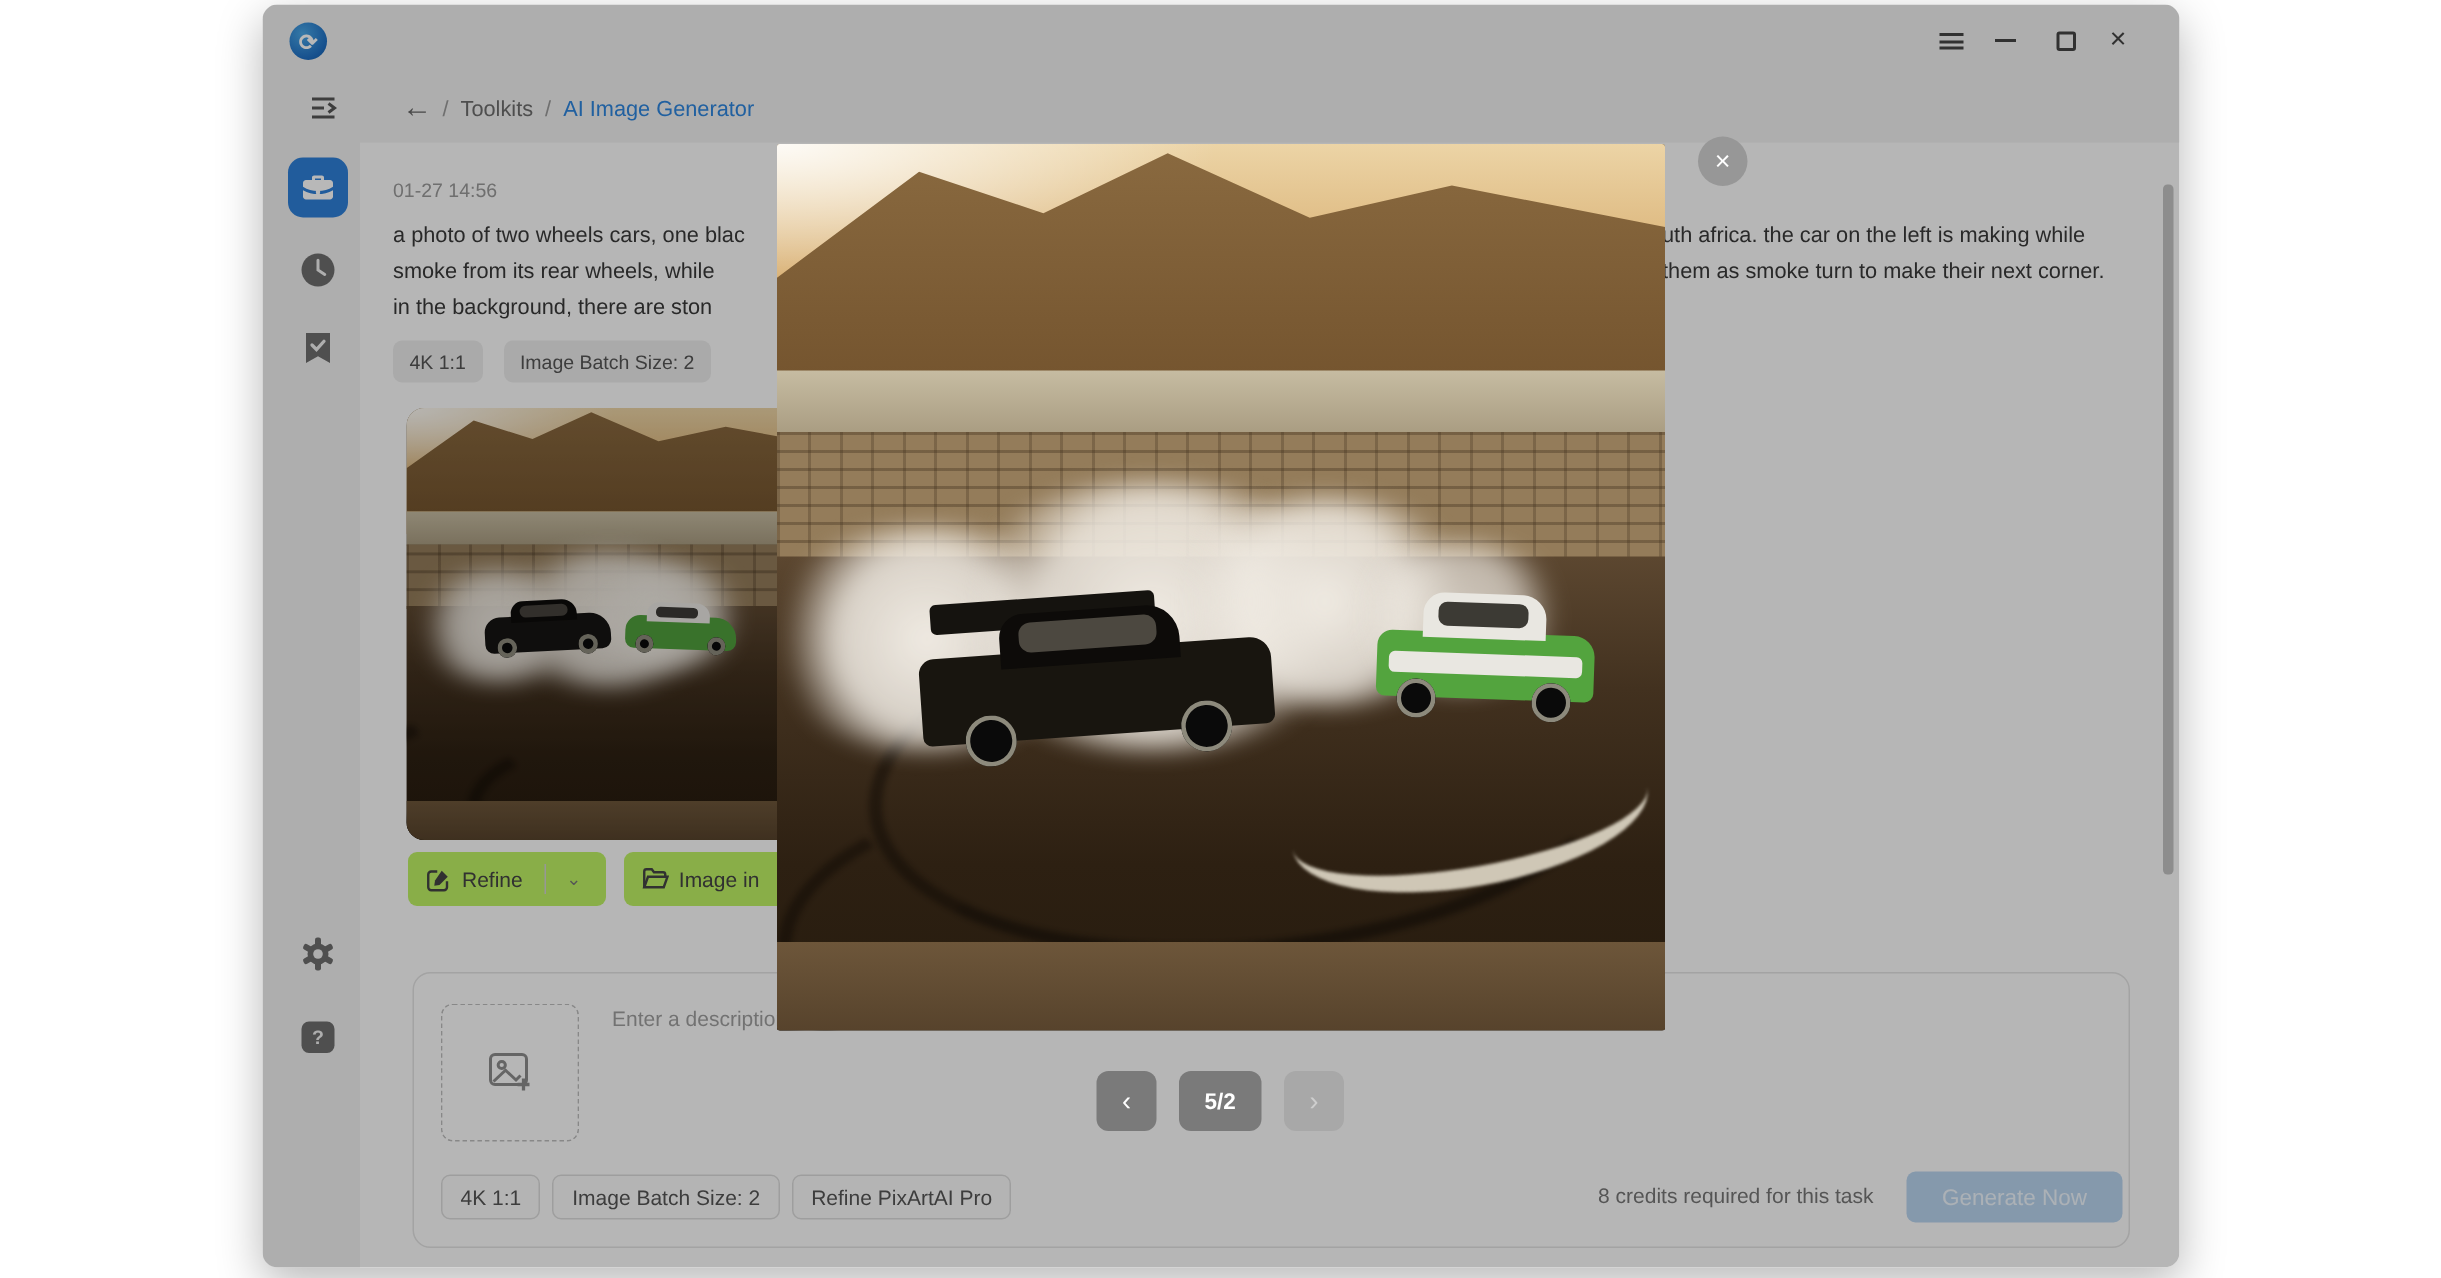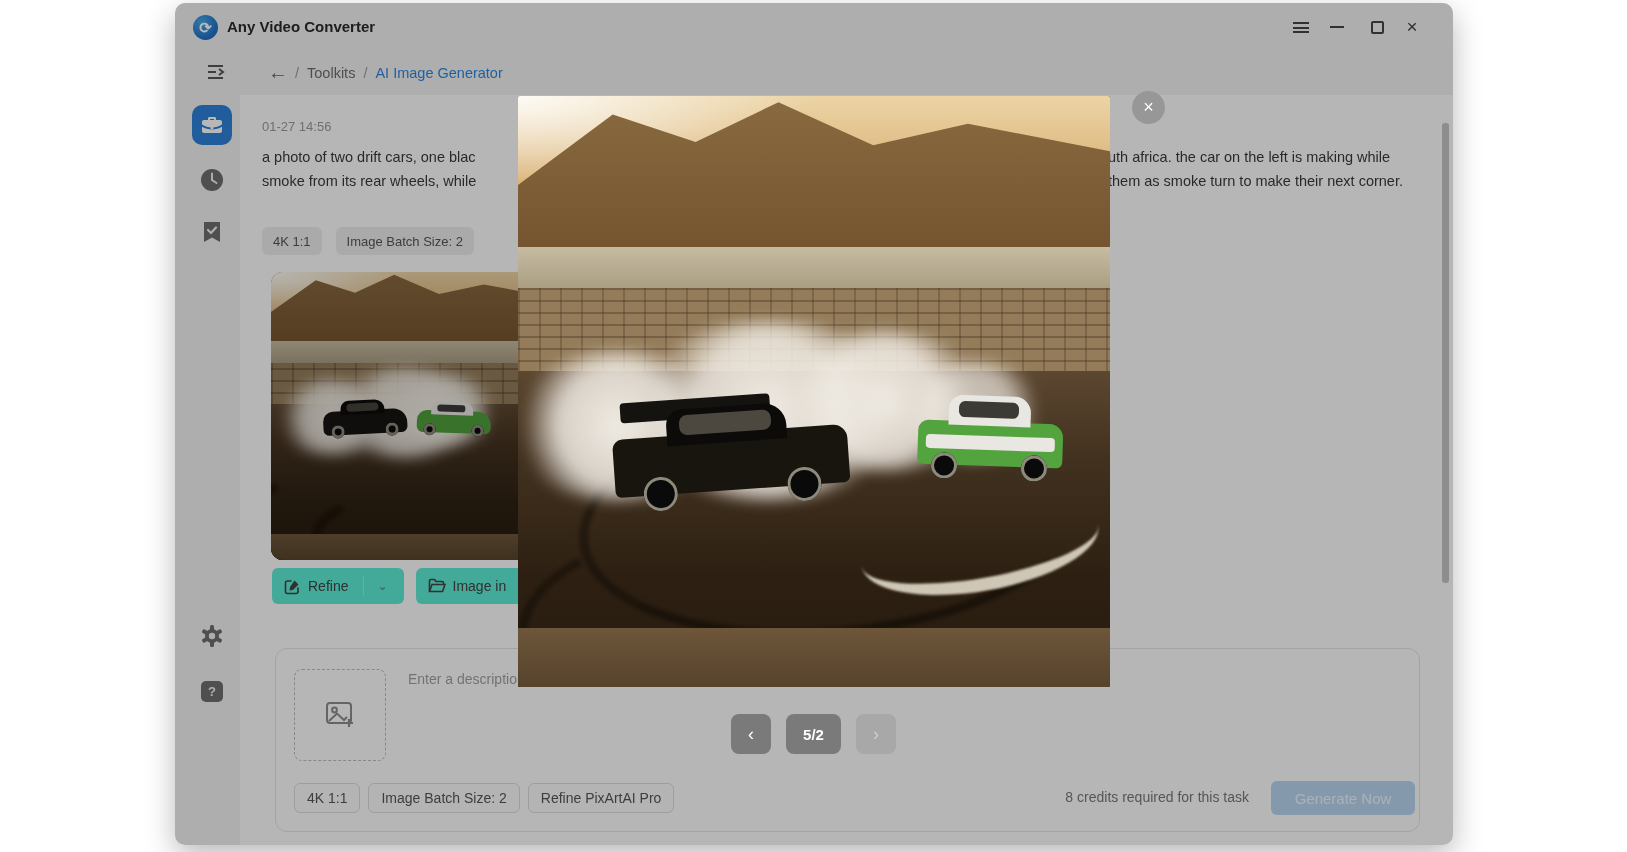--- a/index.html
+++ b/index.html
@@ -77,21 +77,21 @@
   .prompt-right { position:absolute; left:868px; top:50px; width:312px; font-size:14.5px; color:#3a3a3a;
                   line-height:24px; white-space:nowrap; overflow:hidden; }
   .tagrow-top { position:absolute; left:22px; top:132px; display:flex; gap:14px; }
   .tag-flat { height:28px; background:#ececec; border-radius:6px; color:#555; font-size:13px;
               display:flex; align-items:center; padding:0 11px; }
 
   .thumb { position:absolute; left:31px; top:177px; width:280px; height:288px; border-radius:12px;
            overflow:hidden; cursor:pointer; }
 
   .actionrow { position:absolute; left:32px; top:473px; display:flex; gap:12px; }
-  .act-btn { height:36px; background:#5eead4; border-radius:6px; color:#444; font-size:14px;
+  .act-btn { height:36px; background:#bef264; border-radius:6px; color:#444; font-size:14px;
              display:flex; align-items:center; padding:0 12px; gap:7px; cursor:pointer; }
   .split-sep { width:1px; height:20px; background:#d2d2d2; margin:0 2px 0 8px; }
   .chev { color:#777; font-size:12px; padding:0 4px; }
   .reveal-btn { width:152px; overflow:hidden; white-space:nowrap; }
 
   
   .composer { position:absolute; left:35px; top:553px; width:1145px; height:184px; background:#fdfdfd;
               border:1px solid #e2e2e2; border-radius:12px; }
   .upload-box { position:absolute; left:18px; top:20px; width:92px; height:92px; border:1.5px dashed #bdbdbd;
                 border-radius:8px; display:flex; align-items:center; justify-content:center; color:#8c8c8c; cursor:pointer; }
@@ -142,21 +142,20 @@
   .p-wheel { border-radius:50%; background:#0a0a0a; box-shadow:inset 0 0 0 3px #8d8a7c; }
 </style>
 </head>
 <body>
 
 <div id="stage">
   <div id="win">
 
     <div class="titlebar">
       <div class="logo">⟳</div>
-      <div class="app-title">Any Video Converter</div>
       <div class="win-btn wb-menu">
           <span class="menu-lines"></span>
         </div>
       <div class="win-btn wb-min">
           <span class="min-glyph"></span>
         </div>
       <div class="win-btn wb-max">
           <span class="max-glyph"></span>
         </div>
       <div class="win-btn wb-close">×</div>
@@ -260,22 +259,23 @@
       </div>
 
     </div>
 
     <div class="content">
       <div class="scroll-thumb"></div>
 
       <div class="timestamp">01-27 14:56</div>
 
       <div class="prompt-left">
-        <div>a photo of two drift cars, one blac</div>
+        <div>a photo of two wheels cars, one blac</div>
         <div>smoke from its rear wheels, while</div>
+        <div>in the background, there are ston</div>
       </div>
       <div class="prompt-right">
         <div>uth africa. the car on the left is making while</div>
         <div>them as smoke turn to make their next corner.</div>
       </div>
 
       <div class="tagrow-top">
         <span class="tag-flat">4K 1:1</span>
         <span class="tag-flat">Image Batch Size: 2</span>
       </div>

